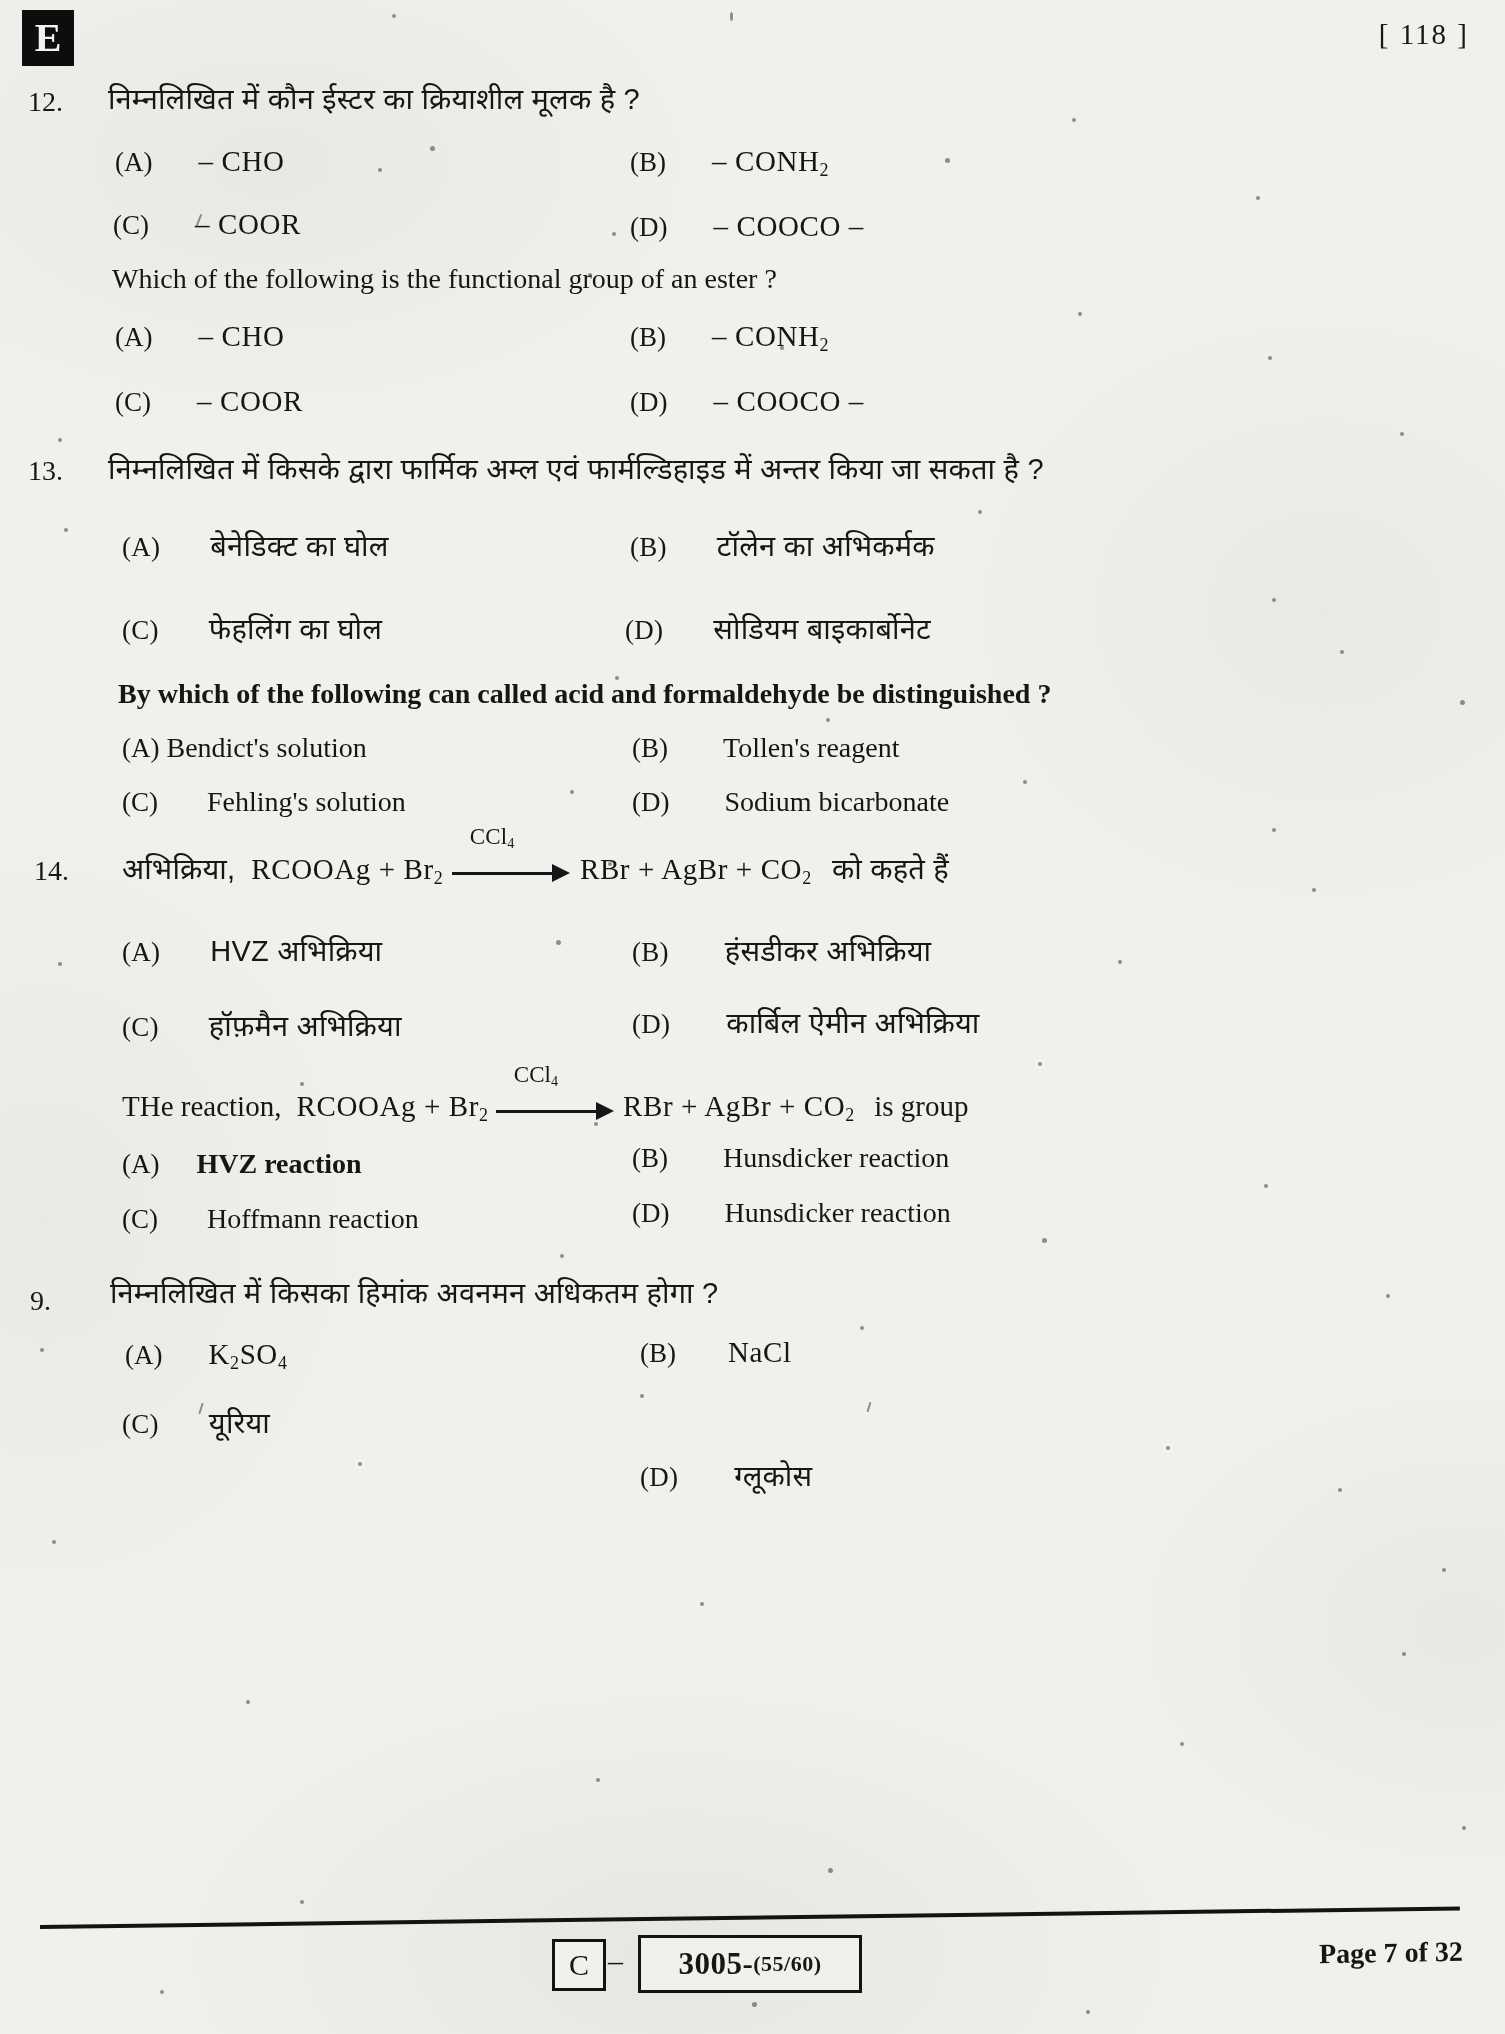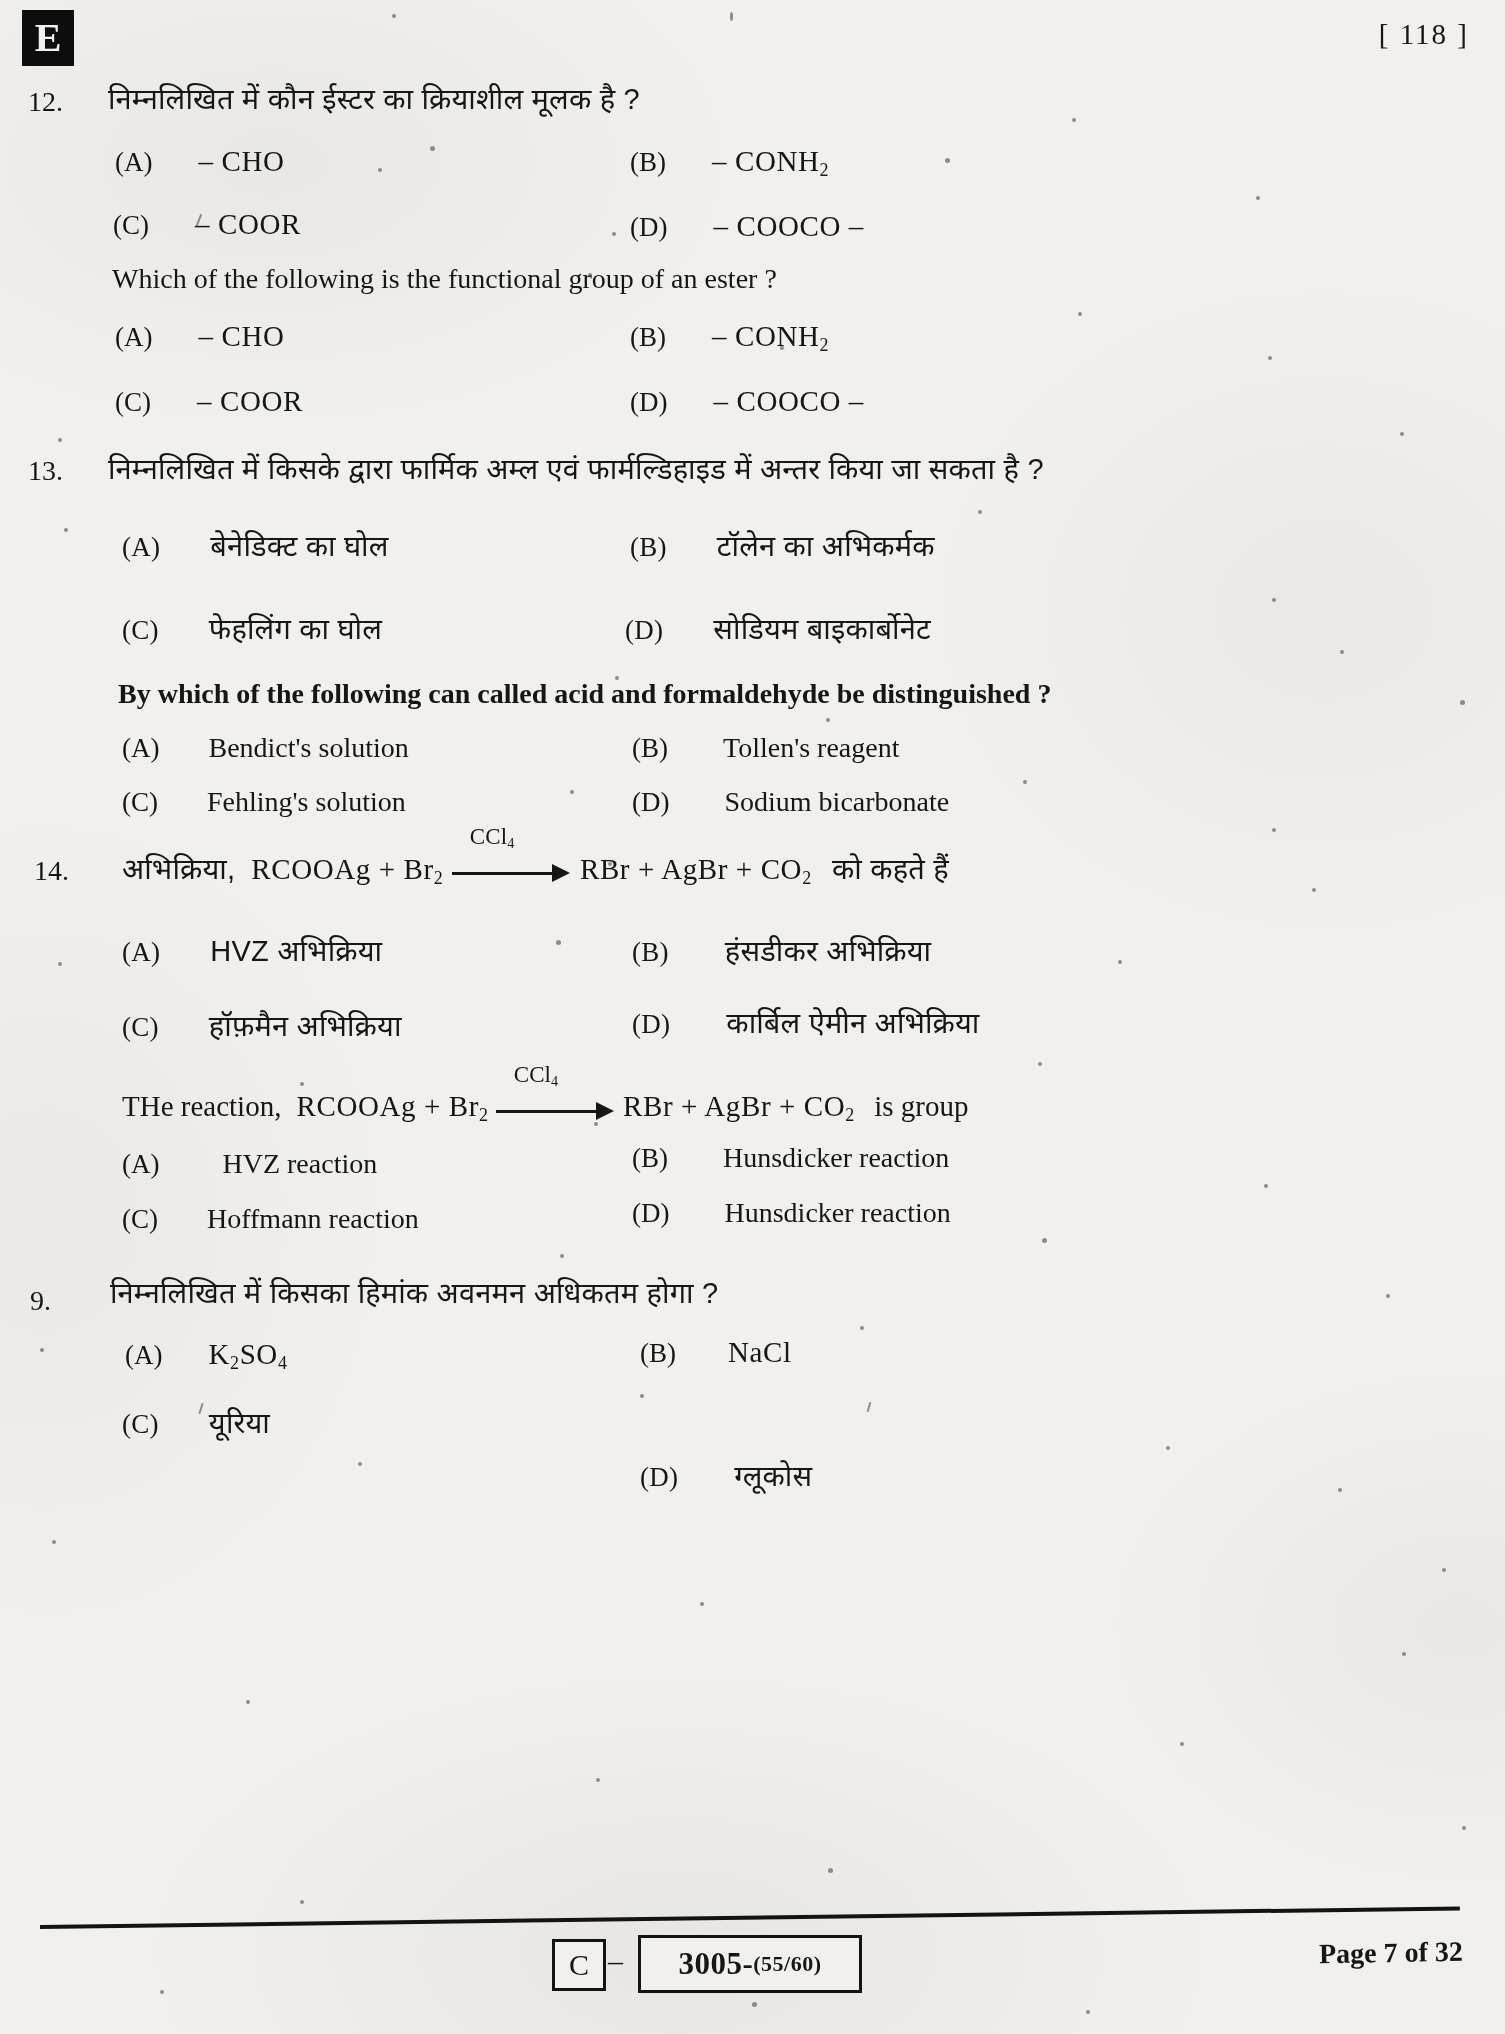--- a/index.html
+++ b/index.html
@@ -242,21 +242,21 @@
   </div>
   <div class="opt hi" style="left:625px; top:608px;">
     <span class="lab">(D)</span>
     <span class="val" style="margin-left:42px;">सोडियम बाइकार्बोनेट</span>
   </div>
 
   <div class="qtext en" style="left:118px; top:678px; font-weight:600;">By which of the following can called acid and formaldehyde be distinguished ?</div>
 
   <div class="opt en" style="left:122px; top:732px;">
     <span class="lab">(A)</span>
-    <span class="val" style="margin-left:42px;font-family:Liberation Serif, serif;">Bendict's solution</span>
+    <span class="val" style="font-family:Liberation Serif, serif;">Bendict's solution</span>
   </div>
   <div class="opt en" style="left:632px; top:732px;">
     <span class="lab">(B)</span>
     <span class="val" style="margin-left:48px;">Tollen's reagent</span>
   </div>
   <div class="opt en" style="left:122px; top:786px;">
     <span class="lab">(C)</span>
     <span class="val" style="margin-left:42px;">Fehling's solution</span>
   </div>
   <div class="opt en" style="left:632px; top:786px;">
@@ -302,21 +302,21 @@
       <span class="arrow-lbl">CCl<sub>4</sub></span>
       <span class="arrow-line"></span>
       <span class="arrow-head"></span>
     </span>
     <span class="mono-chem">RBr + AgBr + CO<sub>2</sub></span>
     <span style="margin-left:12px;">is group</span>
   </div>
 
   <div class="opt en" style="left:122px; top:1148px;">
     <span class="lab">(A)</span>
-    <span class="val" style="margin-left:56px;">HVZ reaction</span>
+    <span class="val" style="margin-left:30px;font-weight:bold;">HVZ reaction</span>
   </div>
   <div class="opt en" style="left:632px; top:1142px;">
     <span class="lab">(B)</span>
     <span class="val" style="margin-left:48px;">Hunsdicker reaction</span>
   </div>
   <div class="opt en" style="left:122px; top:1203px;">
     <span class="lab">(C)</span>
     <span class="val" style="margin-left:42px;">Hoffmann reaction</span>
   </div>
   <div class="opt en" style="left:632px; top:1197px;">

